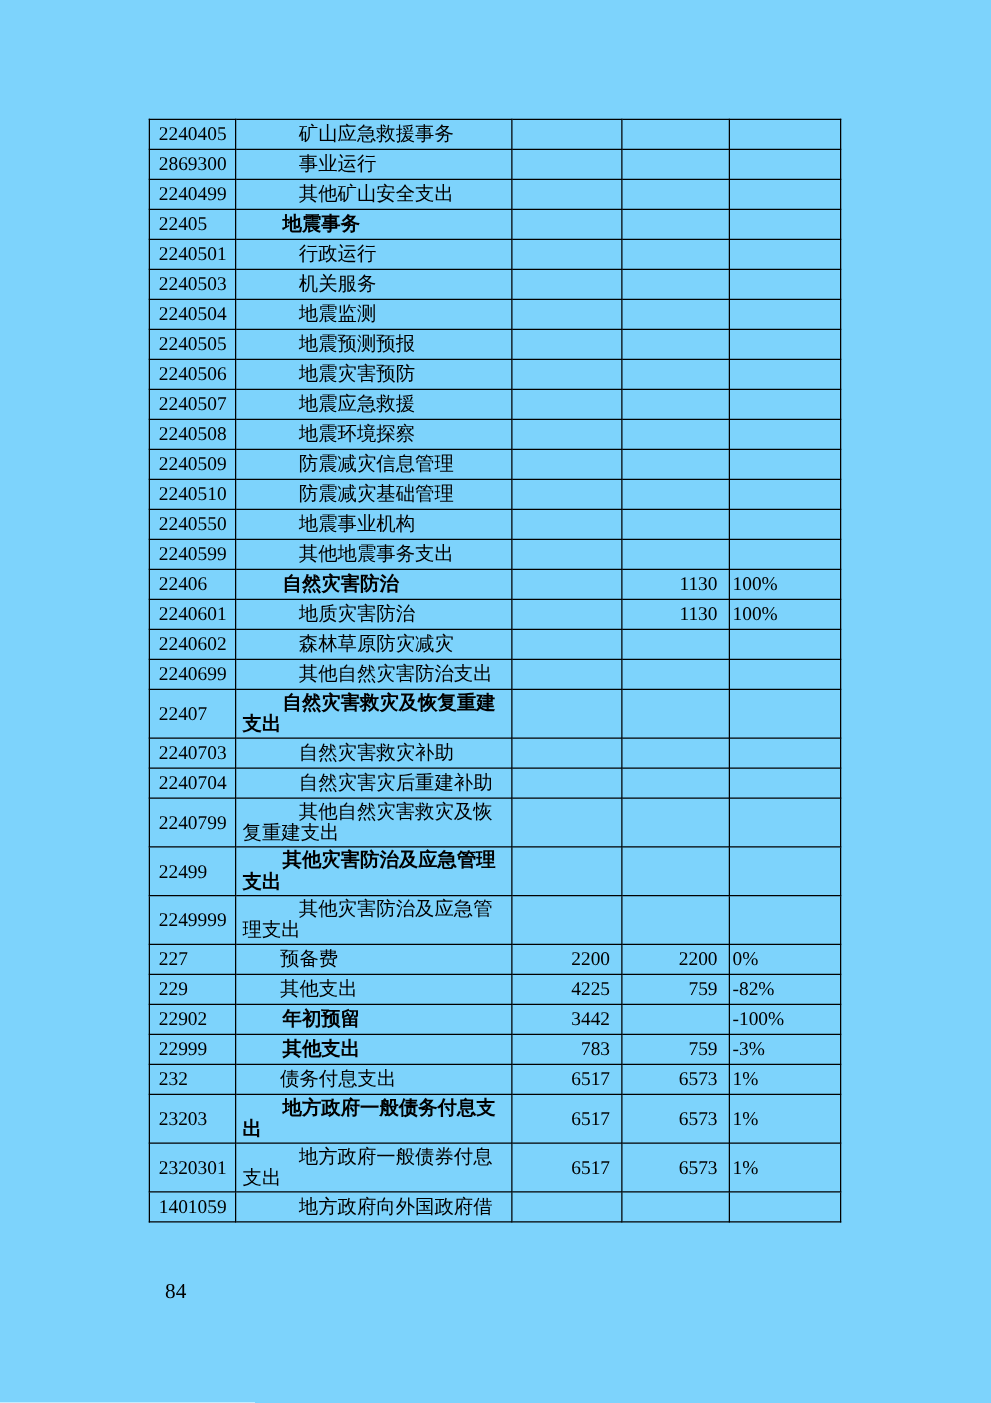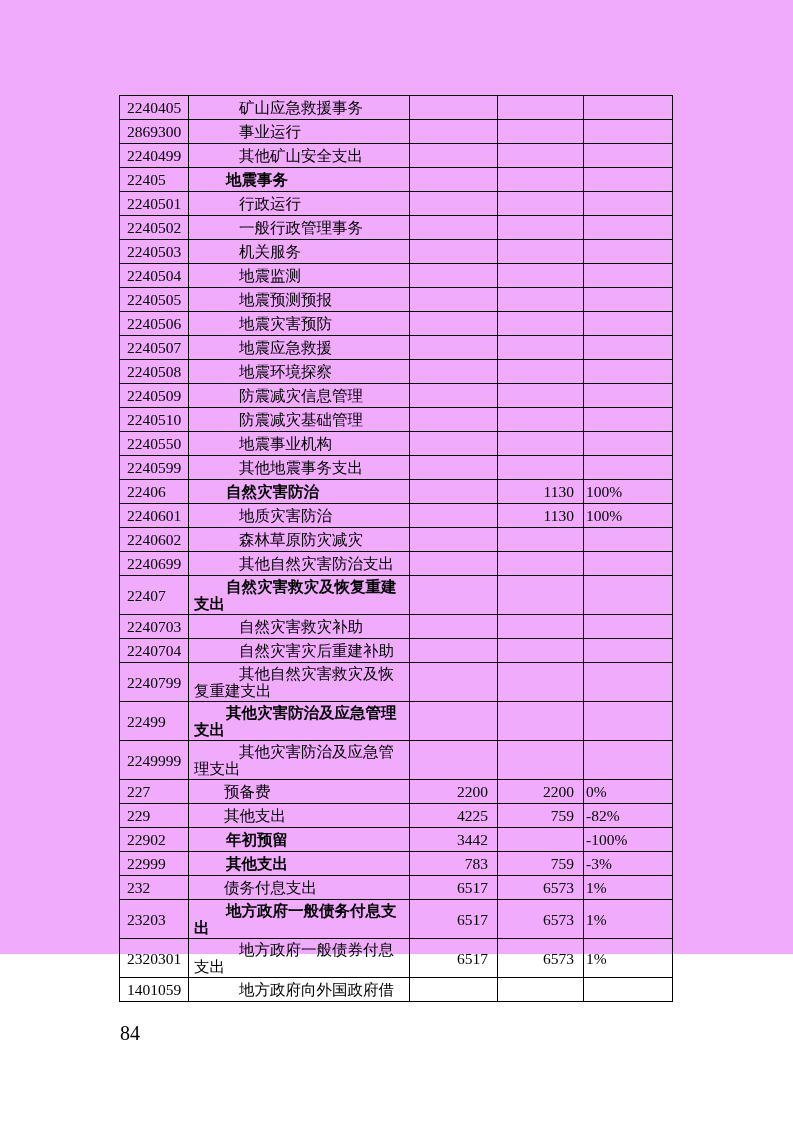--- a/index.html
+++ b/index.html
@@ -5,22 +5,22 @@
   * { margin: 0; padding: 0; box-sizing: border-box; }
   html, body {
     width: 793px; height: 1122px;
     background: #ffffff;
     font-family: "Liberation Serif", "DejaVu Serif", serif;
     color: #000;
     overflow: hidden;
   }
   .page {
     position: relative;
-    width: 793px; height: 954px;
-    background: #f0abfc;
+    width: 793px; height: 1122px;
+    background: #7dd3fc;
   }
   table.budget-table {
     position: absolute;
     left: 119px; top: 95px;
     width: 553px;
     border-collapse: collapse;
     table-layout: fixed;
   }
   col.c-code { width: 69px; }
   col.c-name { width: 221px; }
@@ -39,22 +39,22 @@
   }
   td.code { padding-left: 7px; padding-right: 2px; }
   td.name { padding-left: 5px; padding-right: 5px; }
   td.name.lv1 { text-indent: 19px; padding-left: 16px; }
   td.name.lv2 { text-indent: 32px; font-weight: bold; }
   td.name.lv3 { text-indent: 45px; margin-left: 43px; }
   td.num { text-align: right; padding-right: 9px; padding-left: 2px; }
   td.pct { text-align: left; padding-left: 2px; padding-right: 2px; }
   .page-number {
     position: absolute;
-    left: 120px; top: 1023px;
-    font-size: 20px;
+    left: 132px; top: 1023px;
+    font-size: 17px;
     line-height: 20px;
     font-family: Liberation Serif, serif;
   }
 </style>
 </head>
 <body>
 
 <div class="page">
   <table class="budget-table">
     <colgroup>
@@ -94,27 +94,20 @@
           <td class="pct"></td>
         </tr>
         <tr>
           <td class="code">2240501</td>
           <td class="name lv3">行政运行</td>
           <td class="num"></td>
           <td class="num"></td>
           <td class="pct"></td>
         </tr>
         <tr>
-          <td class="code">2240502</td>
-          <td class="name lv3">一般行政管理事务</td>
-          <td class="num"></td>
-          <td class="num"></td>
-          <td class="pct"></td>
-        </tr>
-        <tr>
           <td class="code">2240503</td>
           <td class="name lv3">机关服务</td>
           <td class="num"></td>
           <td class="num"></td>
           <td class="pct"></td>
         </tr>
         <tr>
           <td class="code">2240504</td>
           <td class="name lv3">地震监测</td>
           <td class="num"></td>

